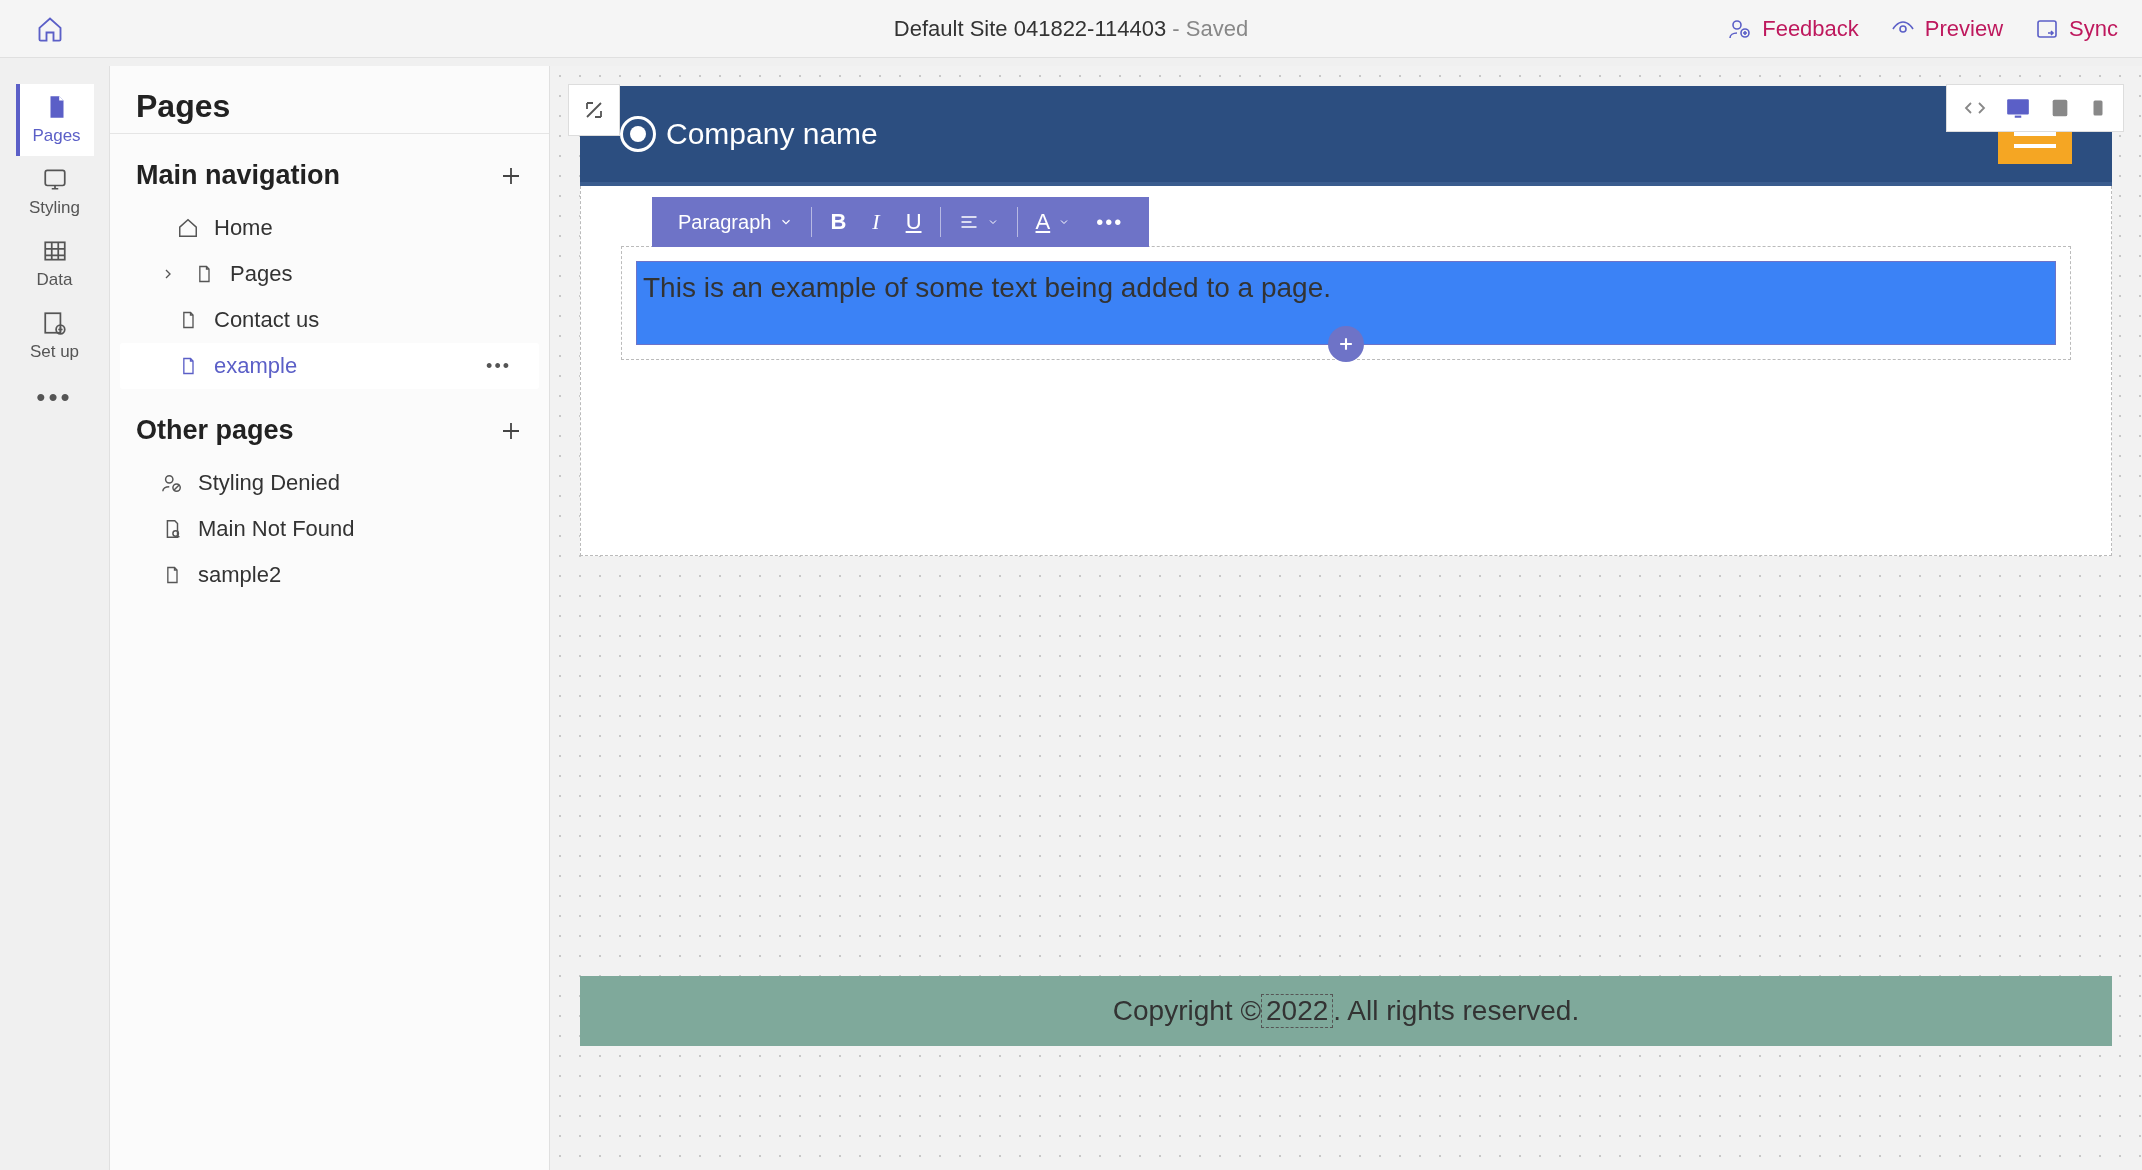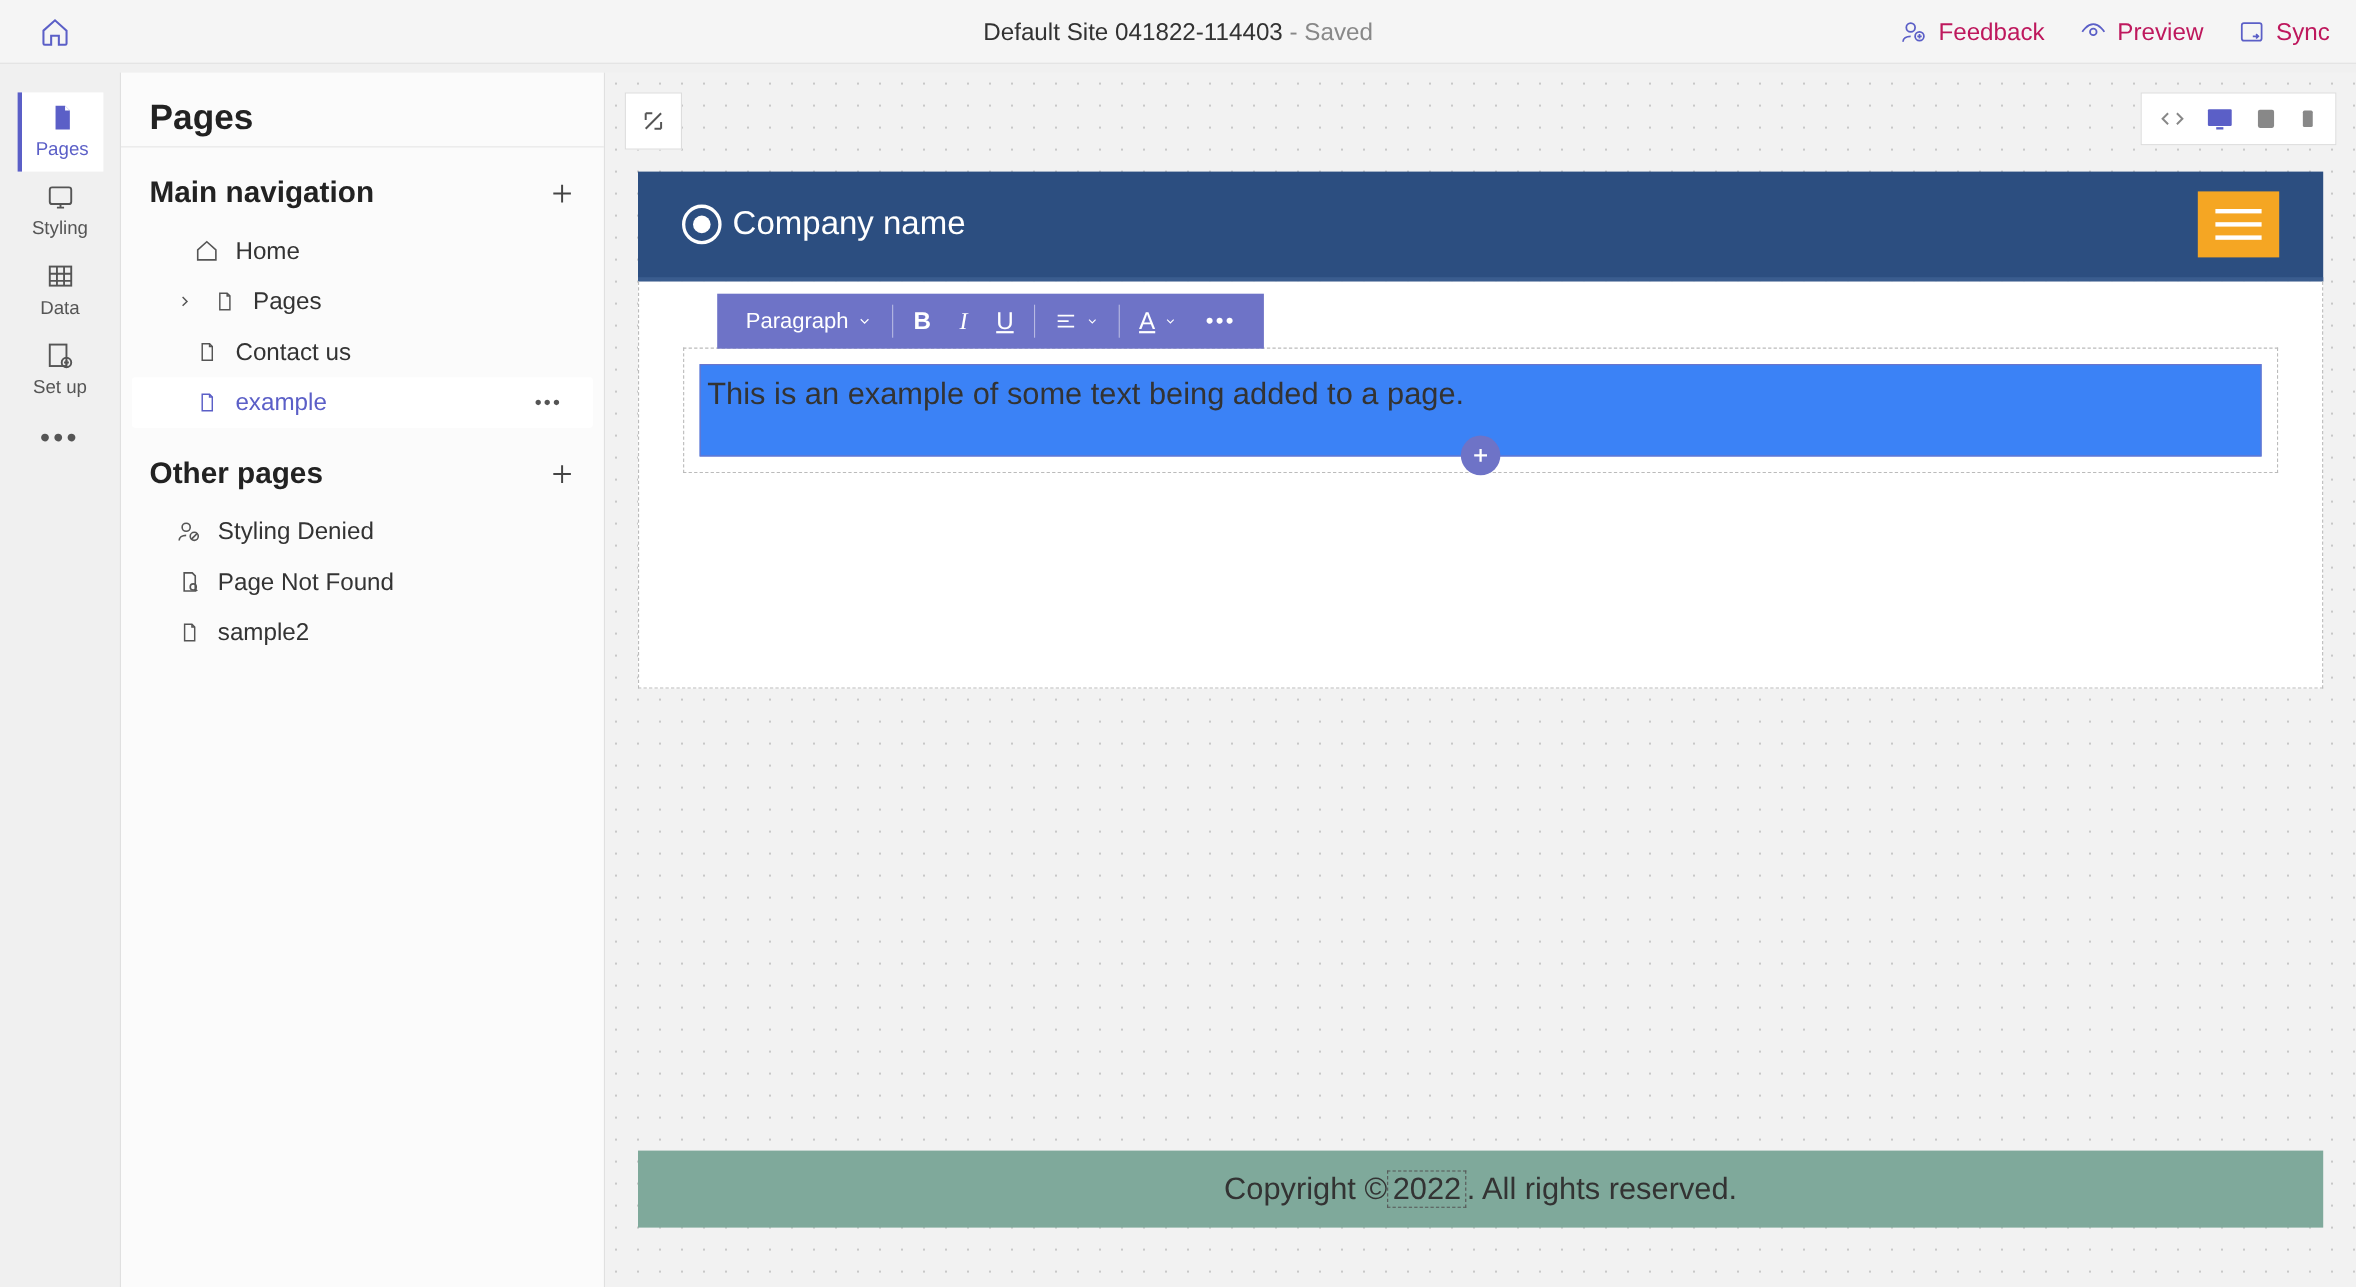--- a/index.html
+++ b/index.html
@@ -38,21 +38,21 @@
 .tree-item .more{margin-left:auto;color:#555;letter-spacing:2px;font-size:18px}
 
 
 .canvas{position:absolute;top:66px;left:550px;right:0;bottom:0;background-image:radial-gradient(#c8c8c8 1.2px,transparent 1.2px);background-size:20px 20px;background-color:#f2f2f2;padding:20px 30px 0}
 .float-btn{position:absolute;top:18px;left:18px;width:52px;height:52px;background:#fff;border:1px solid #ddd;display:flex;align-items:center;justify-content:center;color:#555;cursor:pointer}
 .view-toggle{position:absolute;top:18px;right:18px;display:flex;gap:18px;background:#fff;border:1px solid #ddd;padding:10px 16px;align-items:center}
 .view-toggle .vi{color:#888;cursor:pointer}
 .view-toggle .vi.active{color:#5b5fc7}
 
 
-.page{margin-top:70px;background:transparent}
+.page{background:transparent}
 .pg-header{background:#2c4e80;height:100px;display:flex;align-items:center;padding:0 40px;justify-content:space-between;color:#fff;border-bottom:4px solid #3a5c8e}
 .brand{display:flex;align-items:center;gap:10px;font-size:30px}
 .brand-ico{width:36px;height:36px;border:3px solid #fff;border-radius:50%;display:inline-flex;align-items:center;justify-content:center}
 .brand-ico::after{content:'';width:16px;height:16px;background:#fff;border-radius:50%}
 .burger{width:74px;height:60px;background:#f5a623;display:flex;flex-direction:column;align-items:center;justify-content:center;gap:8px;cursor:pointer}
 .burger span{width:42px;height:4px;background:#fff}
 
 .content-area{background:#fff;min-height:370px;border:1px dashed #bbb;border-top:none;padding:60px 40px 40px;position:relative}
 .inner-dash{border:1px dashed #bbb;padding:14px;position:relative}
 .rte-toolbar{position:absolute;top:-50px;left:30px;background:#6e73c7;height:50px;display:flex;align-items:center;padding:0 14px;color:#fff;gap:2px}
@@ -233,21 +233,21 @@
       <span>Styling Denied</span>
     </div>
     <div class="tree-item" style="padding-left:40px">
       <span class="ico">
         <svg width="22" height="22" viewBox="0 0 24 24" fill="none" stroke="currentColor" stroke-width="1.6">
             <path d="M7 3h8l3 3v15H7z"></path>
             <circle cx="16" cy="17" r="3"></circle>
             <path d="M18 19l2 2"></path>
           </svg>
       </span>
-      <span>Page Not Found</span>
+      <span>Main Not Found</span>
     </div>
     <div class="tree-item" style="padding-left:40px">
       <span class="ico">
         <svg width="20" height="20" viewBox="0 0 24 24" fill="none" stroke="currentColor" stroke-width="1.6">
             <path d="M7 3h8l3 3v15H7z"></path>
             <path d="M15 3v3h3"></path>
           </svg>
       </span>
       <span>sample2</span>
     </div>

